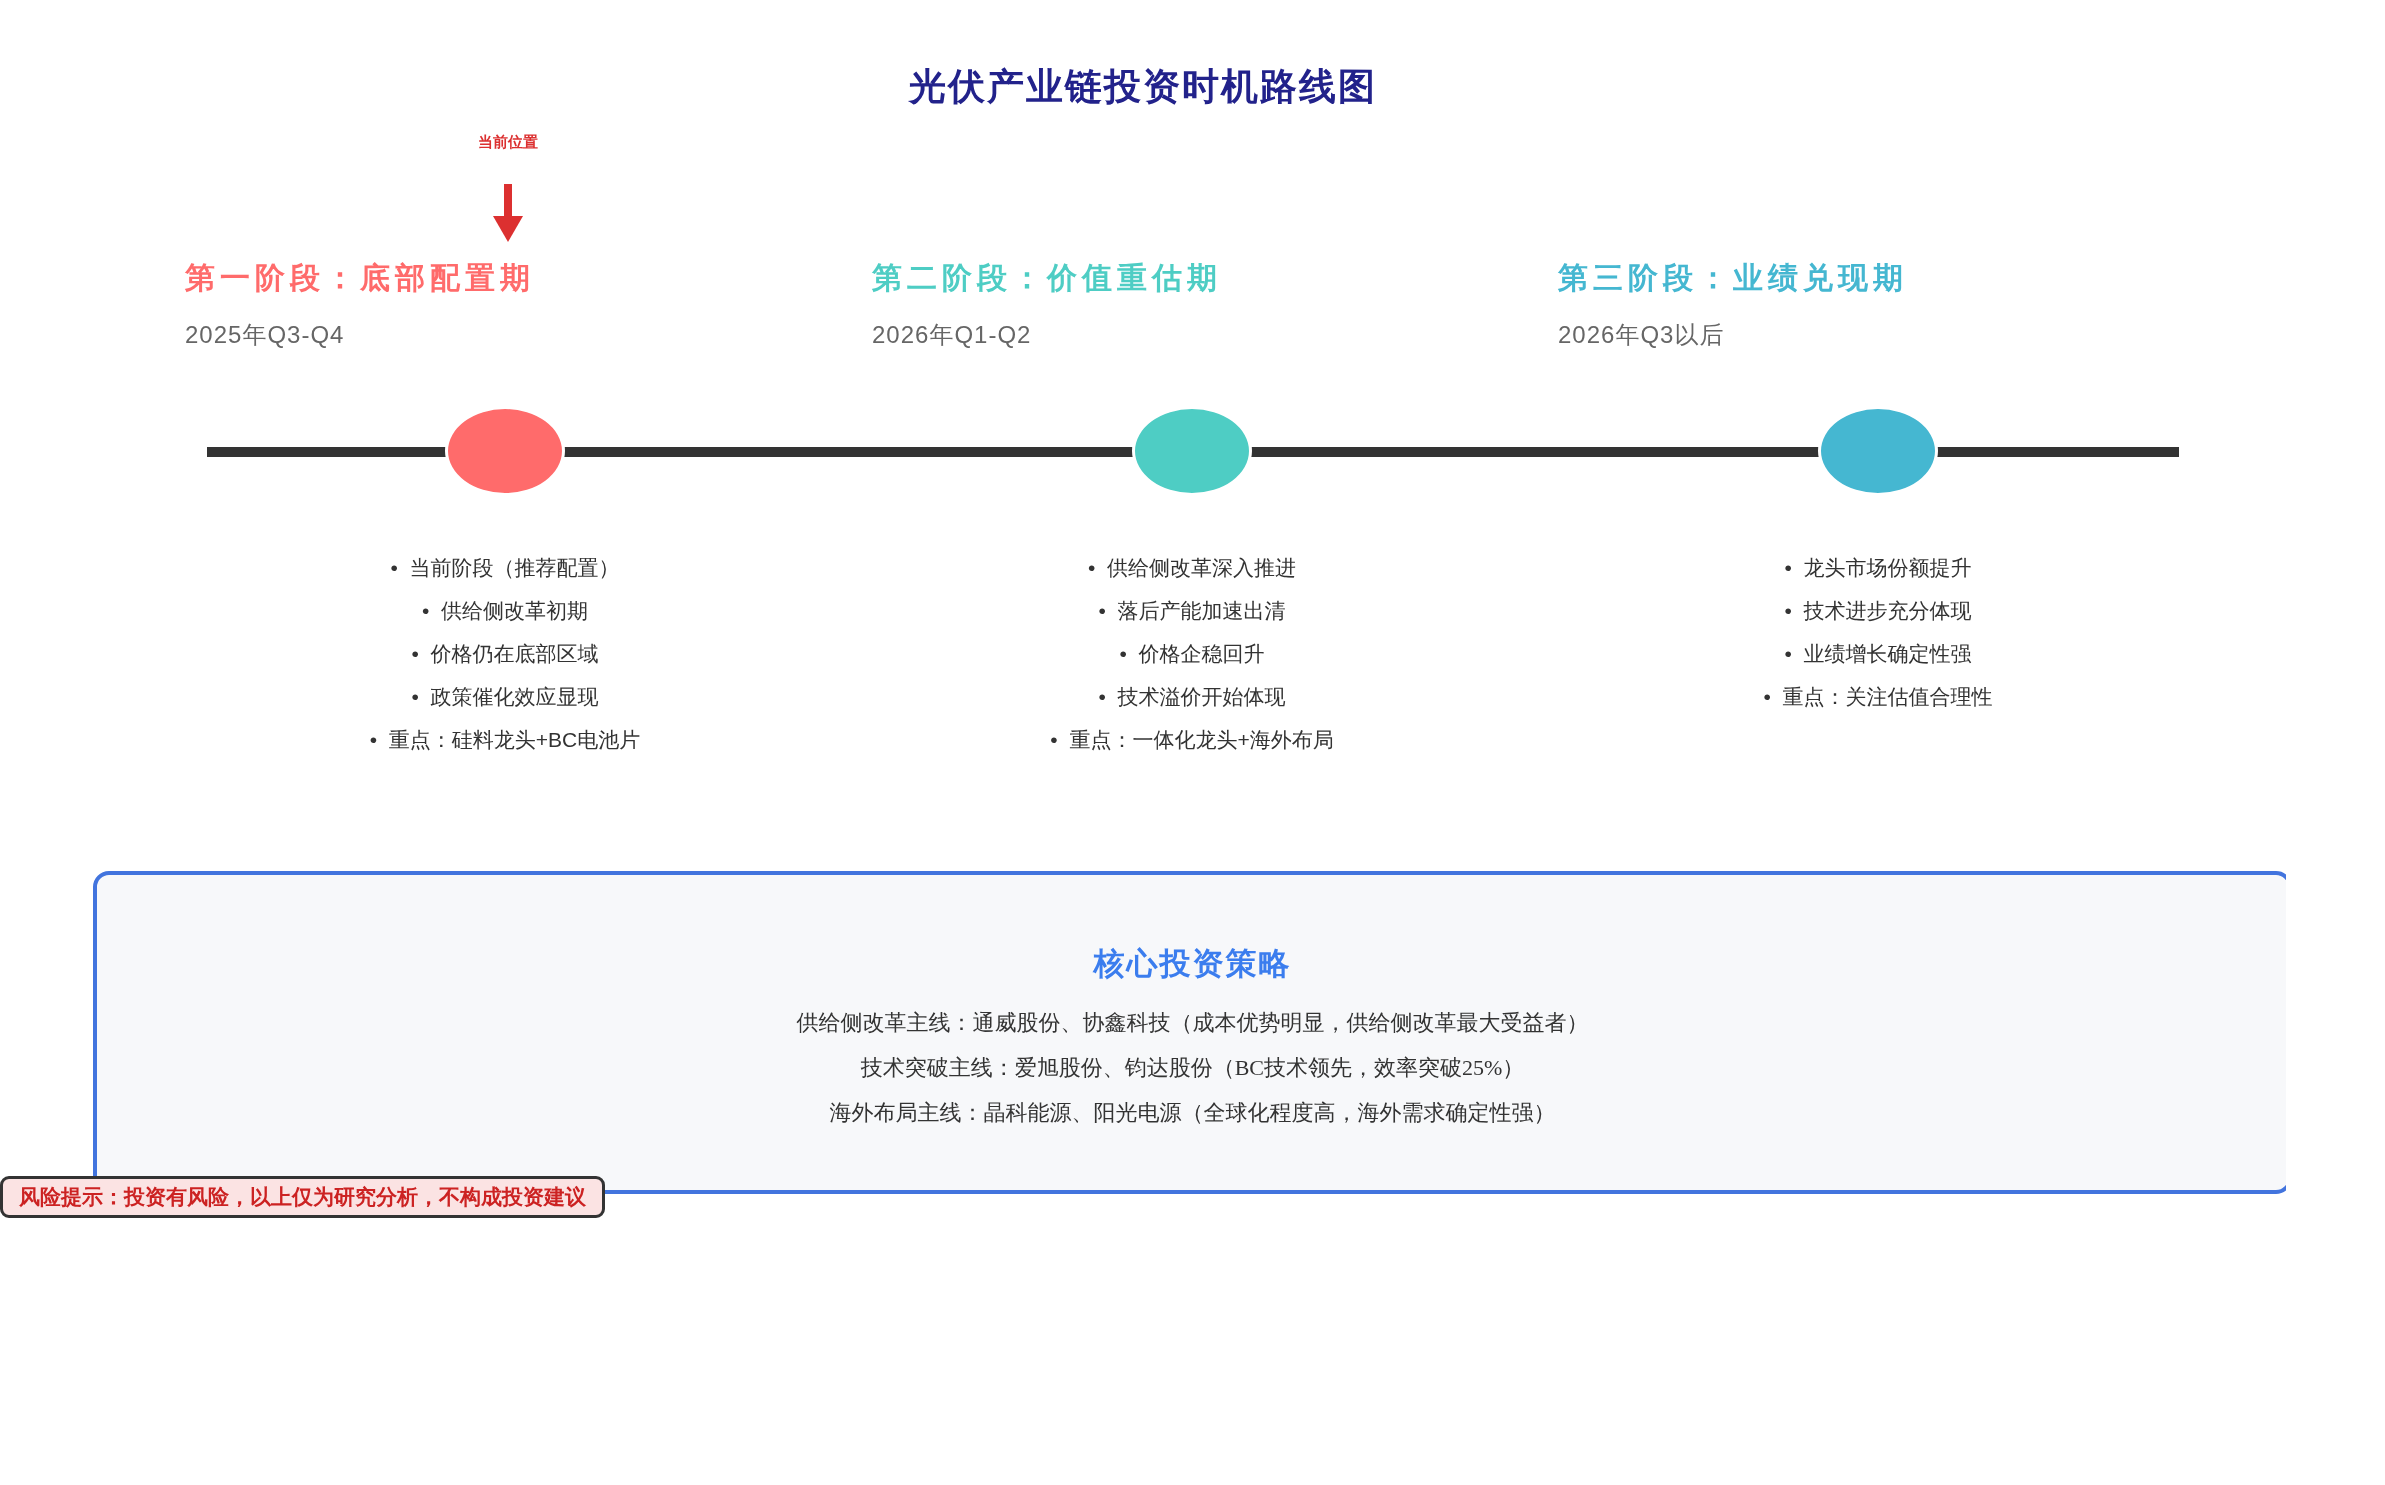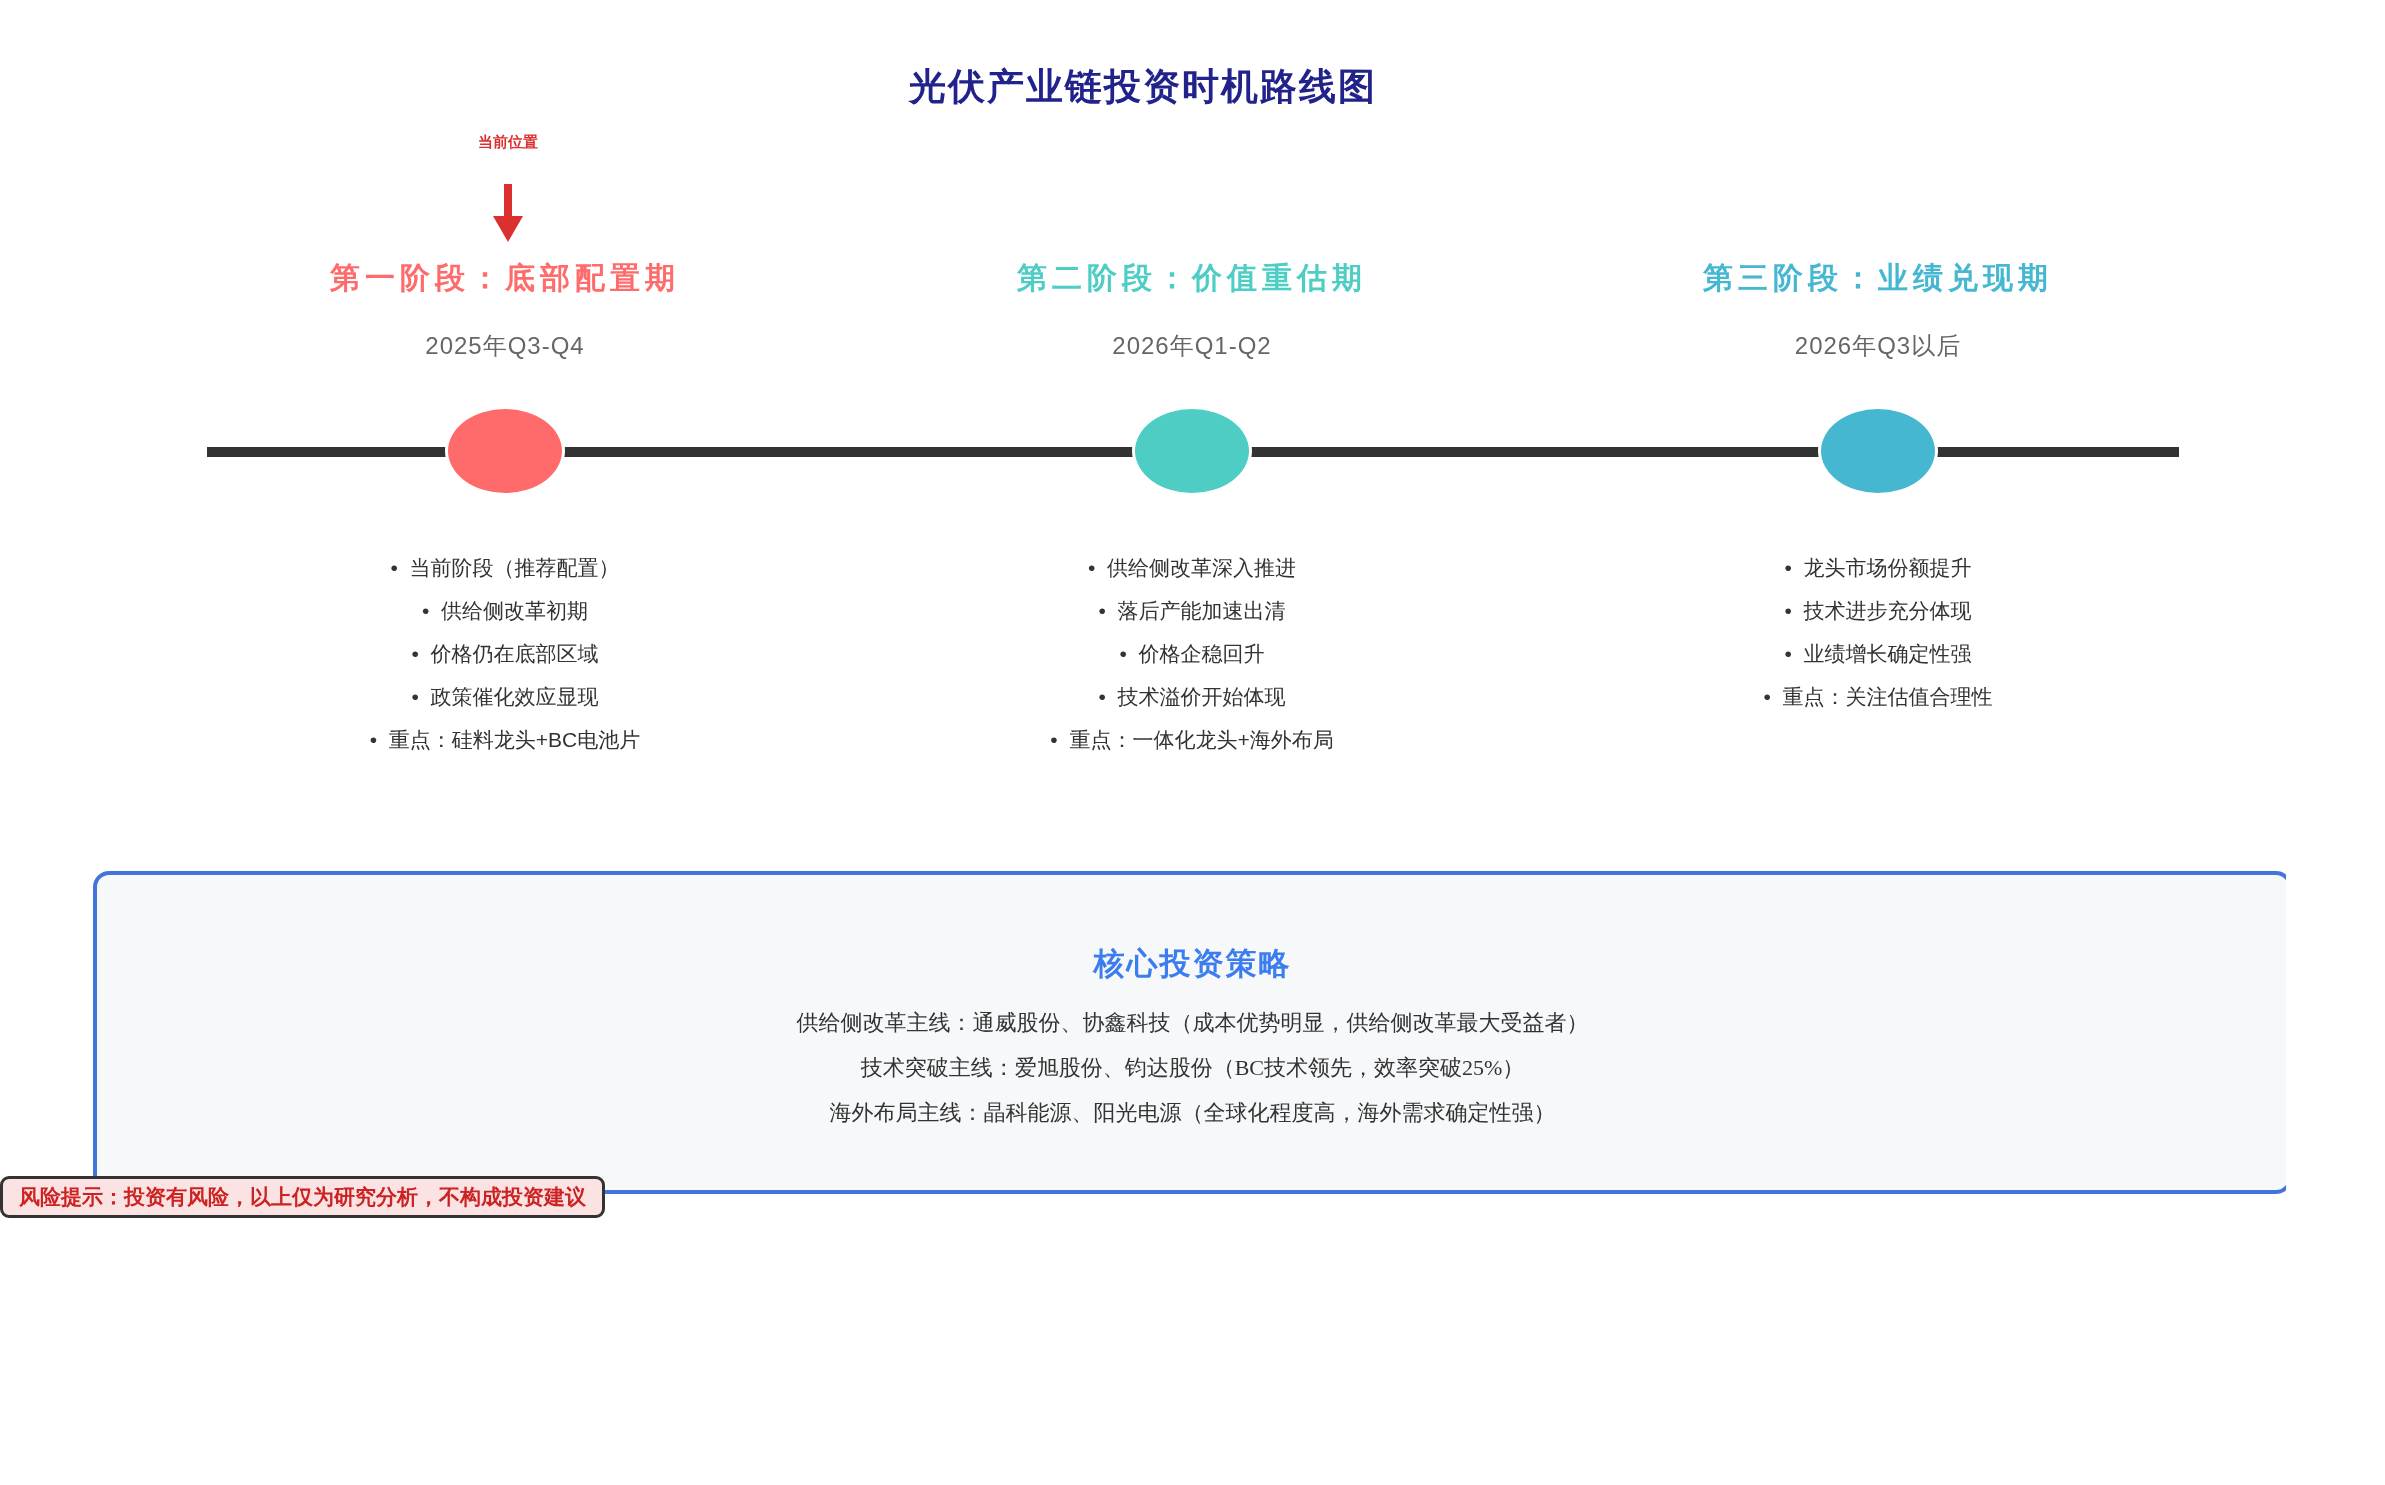--- a/index.html
+++ b/index.html
@@ -18,33 +18,33 @@
   }
   .current-label{
     position:absolute;top:133px;left:508px;
     transform:translateX(-50%);
     font-size:15px;font-weight:bold;color:#DC3030;
     white-space:nowrap;
   }
   .down-arrow{
     position:absolute;top:184px;left:489px;
   }
-  .phase-col{position:absolute;top:258px;width:640px;text-align:center;}
+  .phase-col{position:absolute;top:258px;width:640px;text-align:left;}
   .phase-col.p1{left:185px;}
   .phase-col.p2{left:872px;}
   .phase-col.p3{left:1558px;}
   .phase-name{
     font-size:30px;font-weight:bold;letter-spacing:5px;
     white-space:nowrap;
   }
   .phase-name.c1{color:#FF6B6B;}
   .phase-name.c2{color:#4ECDC4;}
   .phase-name.c3{color:#45B7D1;}
   .phase-period{
-    margin-top:31px;
+    margin-top:20px;
     font-size:24px;color:#666666;letter-spacing:1px;
   }
   .timeline-line{
     position:absolute;top:447px;left:207px;
     width:1972px;height:10px;background:#333333;
   }
   .phase-dot{
     position:absolute;top:406px;
     width:120px;height:90px;
     border-radius:50%;

